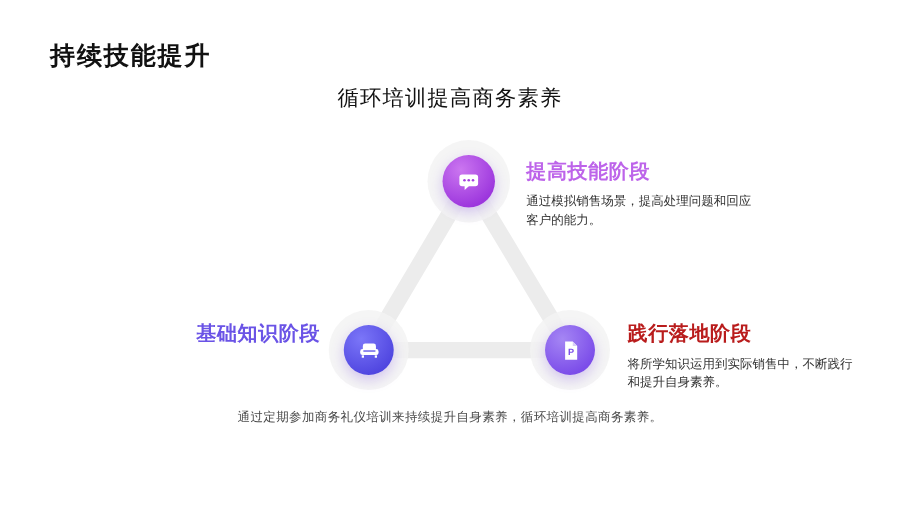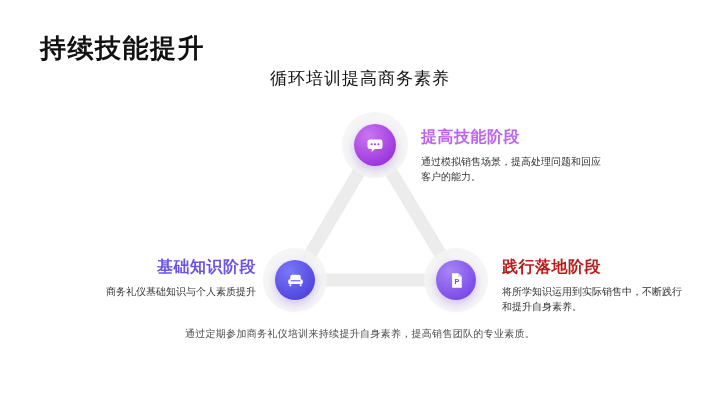--- a/index.html
+++ b/index.html
@@ -11,21 +11,21 @@
     width: 720px;
     height: 405px;
     background: #ffffff;
     overflow: hidden;
   }
 
   .title {
     position: absolute;
     left: 40px;
     top: 31px;
-    font-size: 26px;
+    font-size: 20px;
     font-weight: 800;
     letter-spacing: 1.5px;
     color: #111111;
   }
 
   .subtitle {
     position: absolute;
     left: 0;
     top: 67px;
     width: 100%;
@@ -144,24 +144,23 @@
   </div>
 
   <div class="stage-block block-top">
     <div class="stage-label" style="color: rgb(189, 100, 234);">提高技能阶段</div>
     <div class="stage-desc">通过模拟销售场景，提高处理问题和回应
 客户的能力。</div>
   </div>
 
   <div class="stage-block block-left">
     <div class="stage-label" style="color: rgb(106, 83, 230);">基础知识阶段</div>
-    <div class="stage-desc">商务礼仪基础知识与个人素质提升</div>
   </div>
 
   <div class="stage-block block-right">
     <div class="stage-label" style="color: #b91c1c;">践行落地阶段</div>
     <div class="stage-desc">将所学知识运用到实际销售中，不断践行
 和提升自身素养。</div>
   </div>
 
-  <p class="footer-note">通过定期参加商务礼仪培训来持续提升自身素养，提高销售团队的专业素质。</p>
+  <p class="footer-note">通过定期参加商务礼仪培训来持续提升自身素养，循环培训提高商务素养。</p>
 
 </div>
 
 </body></html>

